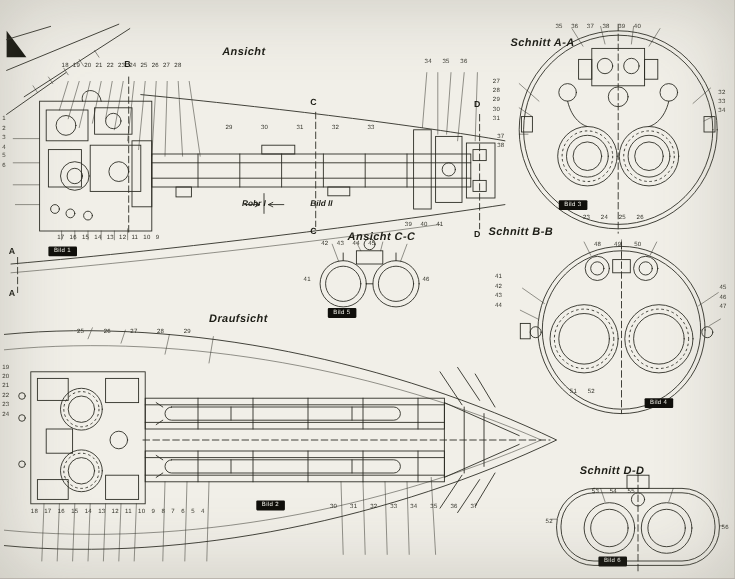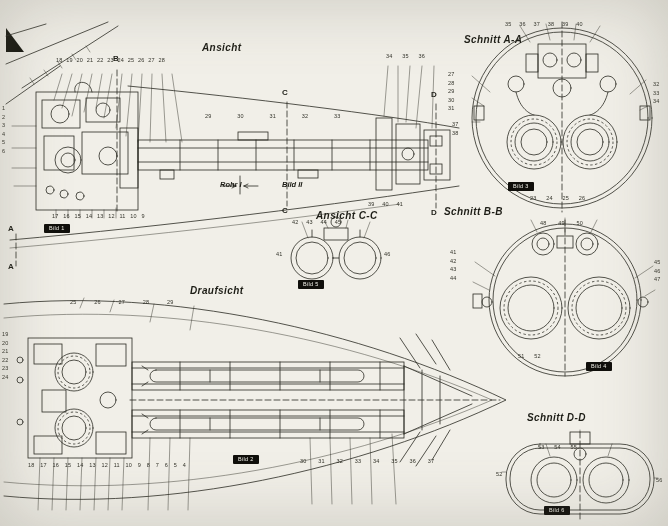--- a/index.html
+++ b/index.html
@@ -276,21 +276,21 @@
     <g class="thin">
       <path d="M54,16 L58,28 M88,2 V4 M120,16 L116,28 M10,44 H14 M166,50 H162"></path>
     </g>
   </svg>
 
   <div class="lbl" style="left:202px; top:42px;">Ansicht</div>
   <div class="lbl" style="left:464px; top:34px;">Schnitt A-A</div>
   <div class="lbl" style="left:316px; top:210px;">Ansicht C-C</div>
   <div class="lbl" style="left:444px; top:206px;">Schnitt B-B</div>
   <div class="lbl" style="left:190px; top:285px;">Draufsicht</div>
-  <div class="lbl" style="left:527px; top:412px;">Schnitt D-D</div>
+  <div class="lbl" style="left:527px; top:423px;">Schnitt D-D</div>
 
   <div class="rohr" style="left:196px; top:180px;">Rohr I</div>
   <div class="rohr" style="left:258px; top:180px;">Bild II</div>
 
   <div class="sec-letter" style="left:113px; top:54px;">B</div>
   <div class="sec-letter" style="left:282px; top:88px;">C</div>
   <div class="sec-letter" style="left:282px; top:206px;">C</div>
   <div class="sec-letter" style="left:431px; top:90px;">D</div>
   <div class="sec-letter" style="left:431px; top:208px;">D</div>
   <div class="sec-letter" style="left:8px;  top:224px;">A</div>

